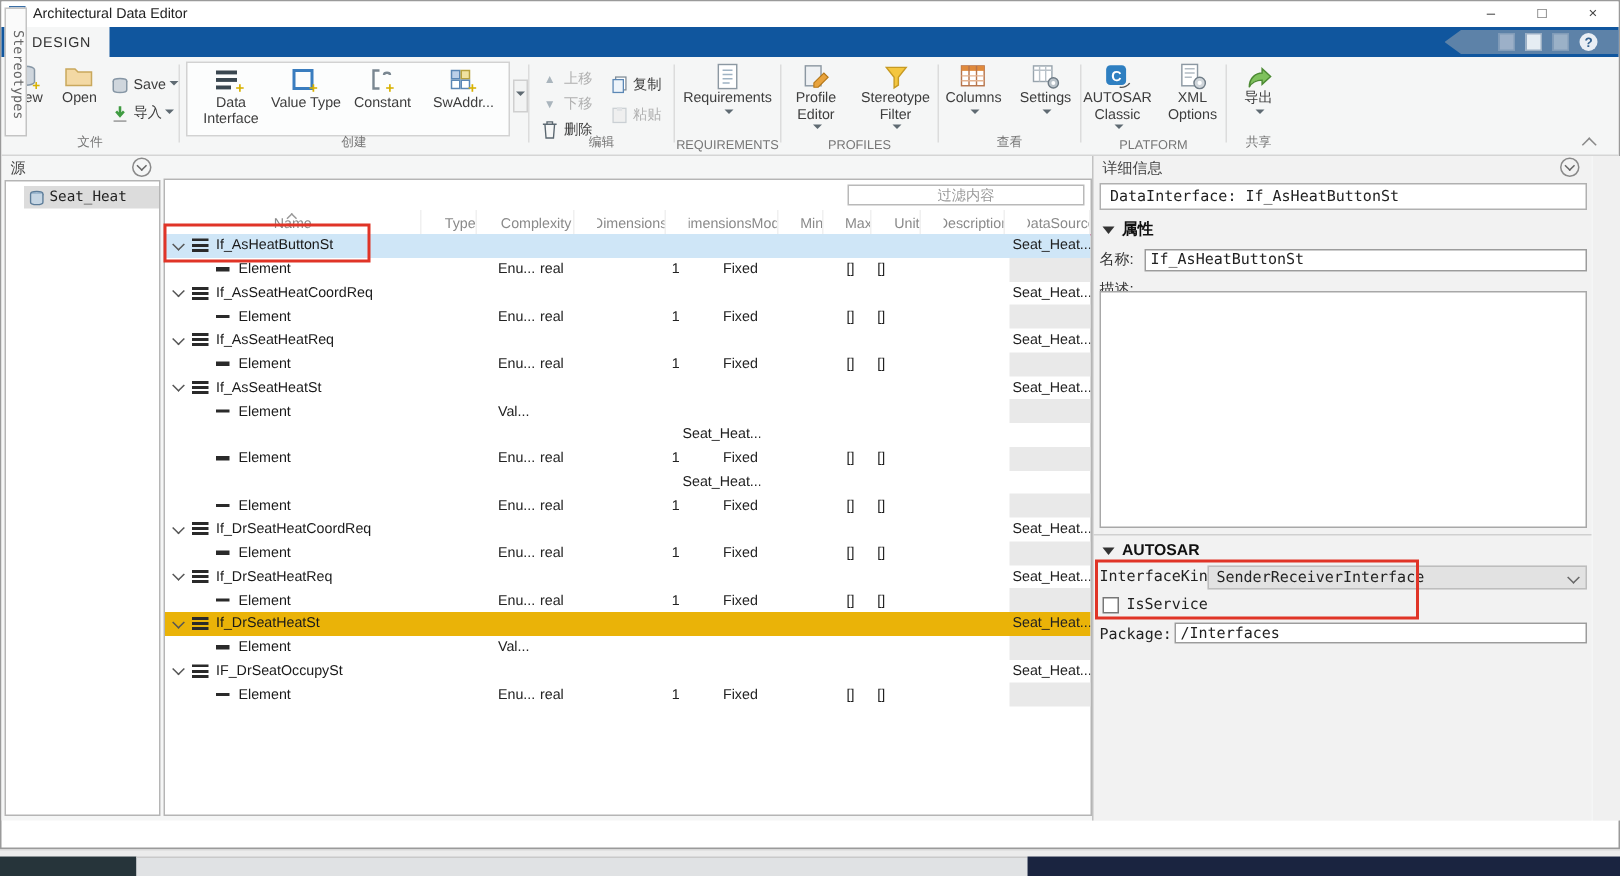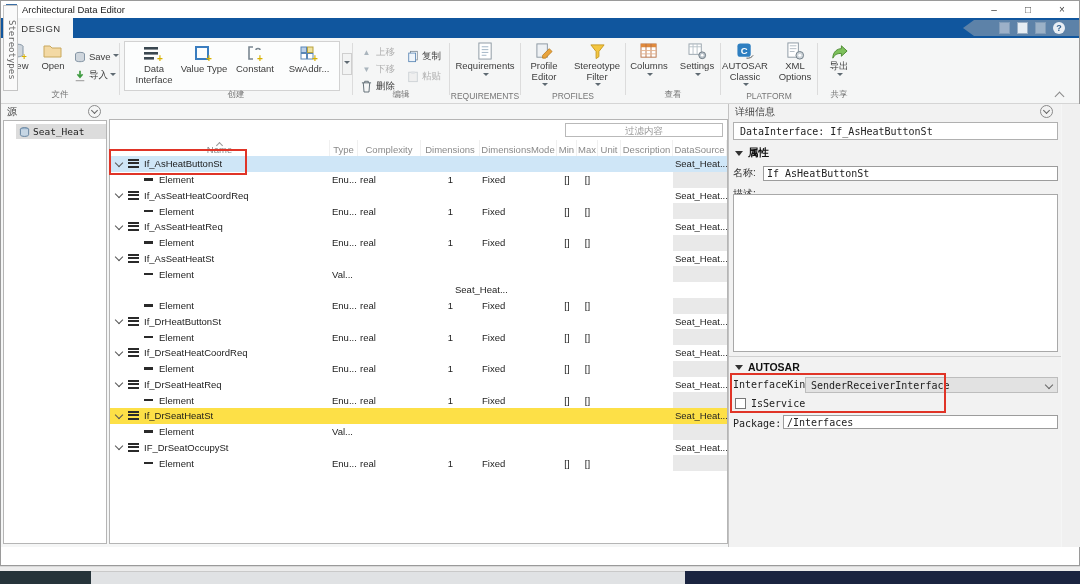--- a/index.html
+++ b/index.html
@@ -52,29 +52,29 @@
   .treeitem{margin:3px 0 0 12px;height:15px;display:flex;align-items:center;background:#dcdcdc;padding-left:3px;font-family:"DejaVu Sans Mono",monospace;font-size:9.5px;color:#222;}
   .treeitem svg{margin-right:3px;}
   
   .ctabs{position:absolute;left:108px;top:0;height:15px;display:flex;align-items:flex-end;}
   .ctab{font-family:"DejaVu Sans Mono",monospace;font-size:10px;color:#333;padding:1px 10px 1px 10px;height:14px;line-height:13px;box-sizing:border-box;}
   .ctab.active{background:#fff;border:1px solid #bbb;border-bottom:none;font-weight:bold;}
   
   .tablewrap{position:absolute;left:108px;top:15px;width:619px;bottom:3px;background:#fff;border:1px solid #b5b5b5;box-sizing:border-box;}
   .filterinput{position:absolute;top:3px;right:4px;width:158px;height:14px;border:1px solid #b9b9b9;font-size:9.5px;text-align:center;color:#333;background:#fff;box-sizing:border-box;font-family:"Liberation Sans",sans-serif;}
   .filterinput::placeholder{color:#9a9a9a;}
-  .thead{position:absolute;left:0;top:20px;right:0;height:16px;display:flex;border-bottom:1px solid #be185d;}
+  .thead{position:absolute;left:0;top:20px;right:0;height:16px;display:flex;border-bottom:1px solid #be185d;gap:15px;}
   .th{font-size:9.5px;color:#8a8a8a;display:flex;align-items:flex-end;justify-content:center;box-sizing:border-box;border-right:1px solid #f0f0f0;padding-bottom:1px;white-space:nowrap;overflow:hidden;}
   .th.namecol{flex-direction:column;justify-content:flex-start;align-items:center;padding-top:0;}
   .sortcaret{width:6px;height:6px;position:relative;margin-top:1px;}
   .sortcaret:before{content:"";position:absolute;left:0;top:2px;width:4px;height:4px;border-left:1.1px solid #999;border-top:1.1px solid #999;transform:rotate(45deg);}
   .tbody{position:absolute;left:0;top:36px;right:0;bottom:0;overflow:hidden;}
   .trow{display:flex;height:15.75px;align-items:center;}
   .trow.selstrong{background:#cfe6f7;}
-  .trow.selsoft{background:#fde047;}
+  .trow.selsoft{background:#eab308;}
   .cell{font-size:9.5px;color:#222;box-sizing:border-box;white-space:nowrap;overflow:hidden;height:100%;display:flex;align-items:center;}
   .cell.center{justify-content:center;}
   .cell.shaded{background:#e9e9e9;}
   .namecellwrap{display:flex;align-items:center;width:100%;height:100%;}
   .chev{width:5px;height:5px;border-right:1.3px solid #555;border-bottom:1.3px solid #555;transform:rotate(45deg);margin:0 6px 2px 6px;flex:0 0 auto;}
   .stackic{width:11px;height:9px;flex:0 0 auto;margin-right:5px;background:repeating-linear-gradient(#2a2a2a 0 2px,transparent 2px 3.4px);}
   .dashic{width:9px;height:2.4px;background:#2a2a2a;flex:0 0 auto;margin:0 6px 0 34px;}
   .rowname{font-size:9.5px;color:#1a1a1a;}
   
   .rpanel{position:absolute;left:727px;top:0;width:333px;bottom:0;background:#f2f2f2;border-left:1px solid #c2c2c2;box-sizing:border-box;}
@@ -628,27 +628,20 @@
             <div class="cell" style="width: 63px; padding-left: 2px;">real</div>
             <div class="cell center" style="width: 59px;">1</div>
             <div class="cell" style="width: 77px; padding-left: 2px;">Fixed</div>
             <div class="cell center" style="width: 20px;">[]</div>
             <div class="cell center" style="width: 21px;">[]</div>
             <div class="cell" style="width: 23px;"></div>
             <div class="cell" style="width: 52px;"></div>
             <div class="cell shaded" style="width: 54px;"></div>
           </div>
           <div class="trow">
-            <div class="cell" style="width: 220px;">
-              <span class="namecellwrap">
-                <span class="chev"></span>
-                <span class="stackic"></span>
-                <span class="rowname">If_DrHeatButtonSt</span>
-              </span>
-            </div>
             <div class="cell" style="width: 28px;"></div>
             <div class="cell" style="width: 63px;"></div>
             <div class="cell center" style="width: 59px;"></div>
             <div class="cell" style="width: 77px;"></div>
             <div class="cell center" style="width: 20px;"></div>
             <div class="cell center" style="width: 21px;"></div>
             <div class="cell" style="width: 23px;"></div>
             <div class="cell" style="width: 52px;"></div>
             <div class="cell" style="width: 54px; padding-left: 2px;">Seat_Heat...</div>
           </div>

